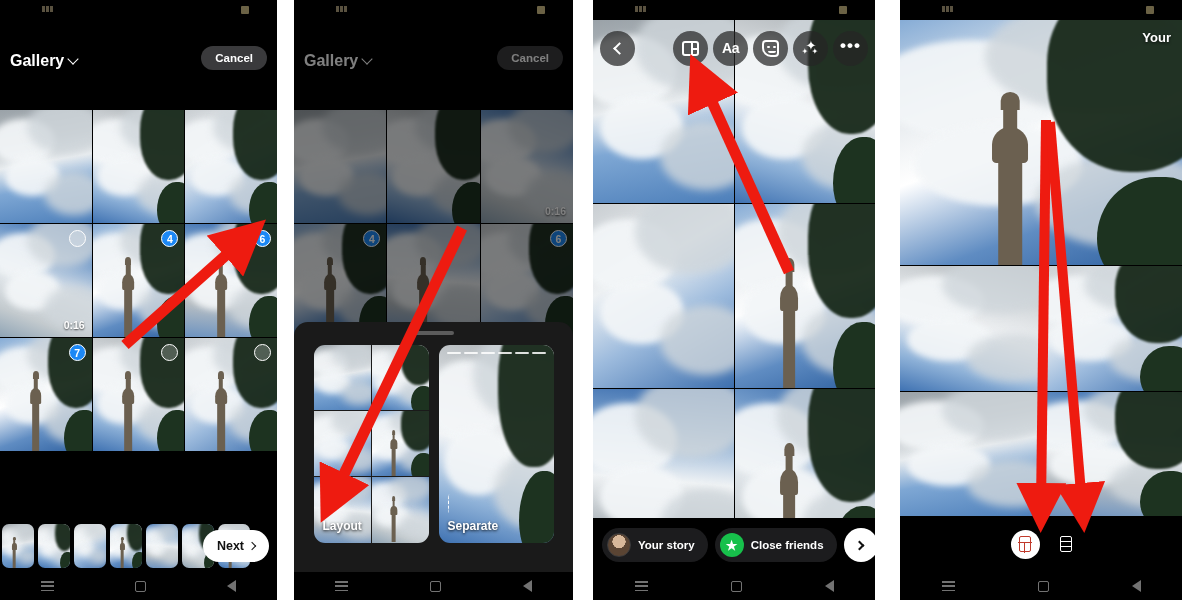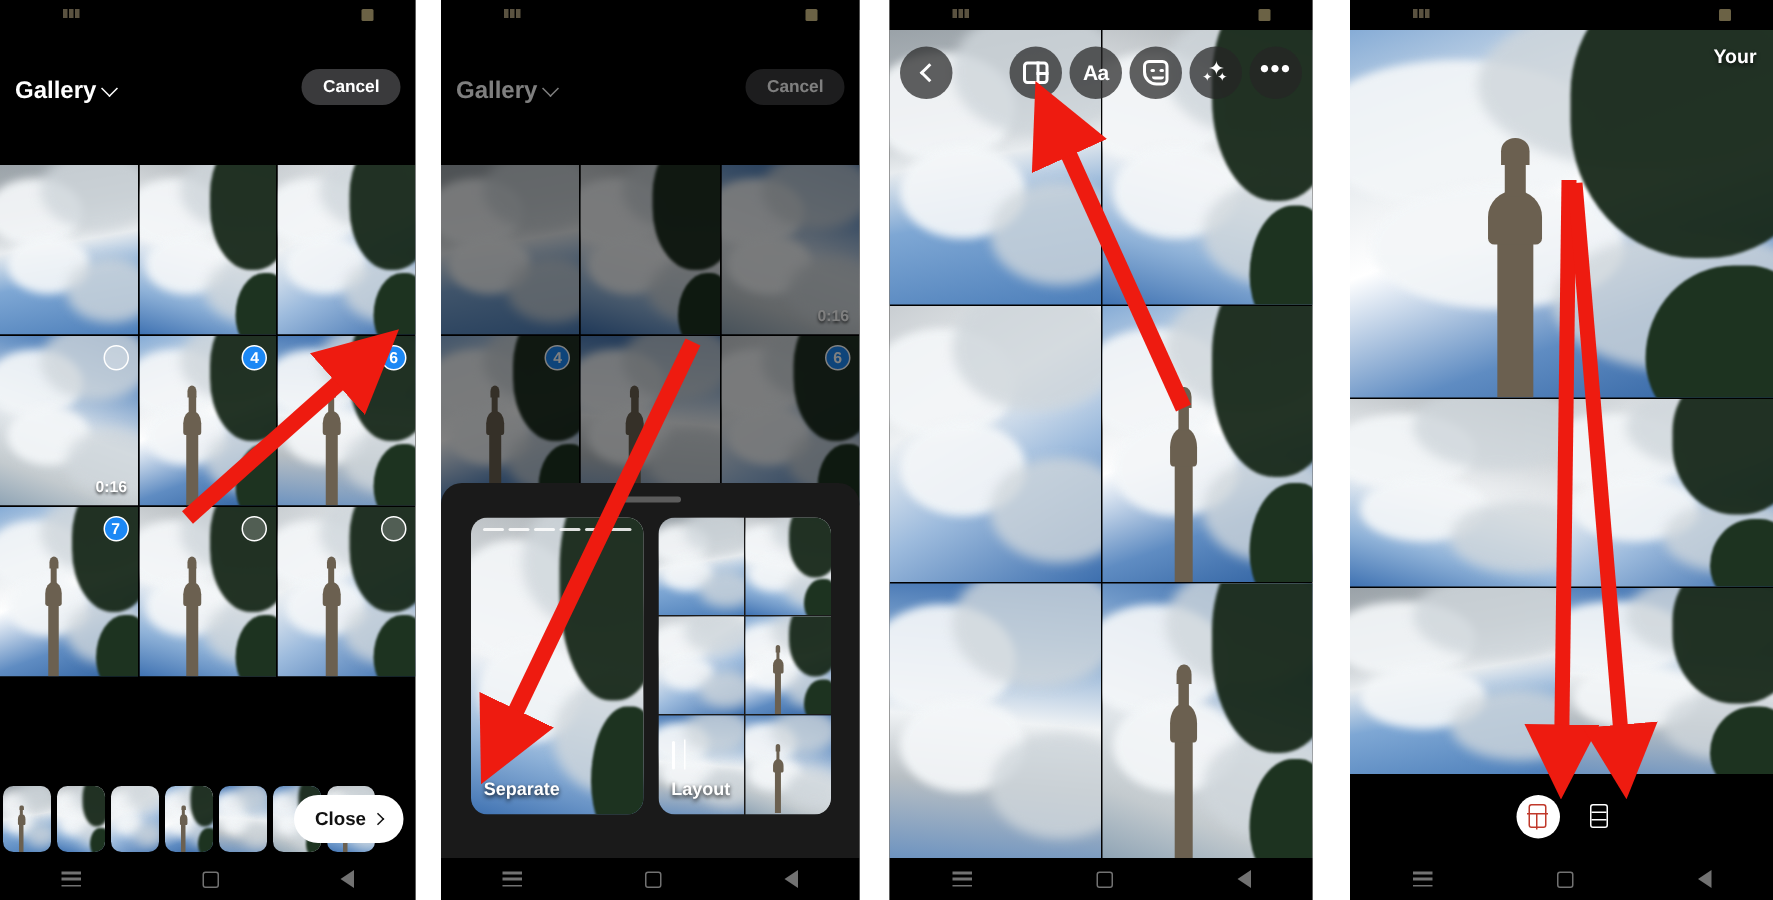--- a/index.html
+++ b/index.html
@@ -466,21 +466,21 @@
             <span class="cloud2" style="left: 48%; top: 55%; width: 66%; height: 38%;"></span>
             <span class="minaret" style="left: 28%; top: 28%; width: 22%; height: 72%;">
               <span class="shaft" style="bottom:0;width:38%;height:62%;"></span>
               <span class="cap" style="bottom:58%;width:58%;height:20%;"></span>
               <span class="shaft" style="bottom:76%;width:22%;height:14%;"></span>
               <span class="cap" style="bottom:88%;width:30%;height:10%;border-radius:50% 50% 0 0;"></span>
             </span>
           </div>
         </div>
       <div class="next-btn">
-        <span>Close</span>
+        <span>Next</span>
         <span class="chev-right"></span>
       </div>
     </div>
 
     <div class="navbar">
       <div class="nav-ico nav-recents">
           <i></i>
           <i></i>
           <i></i>
         </div>
@@ -588,42 +588,20 @@
           </div>
           <div class="badge">6</div>
         </div>
       </div>
 
     <div class="dim-overlay"></div>
 
     <div class="sheet">
       <div class="sheet-handle"></div>
       <div class="sheet-cards" id="p2-cards">
-          <div class="opt-card">
-            <div class="sep-dashes">
-              <i></i>
-              <i></i>
-              <i></i>
-              <i></i>
-              <i></i>
-              <i></i>
-            </div>
-            <div class="opt-card-inner">
-              <div class="sky sky-b" style="position: absolute; inset: 0px; overflow: hidden;">
-                <span class="cloud" style="left: -10%; top: 8%; width: 70%; height: 40%;"></span>
-                <span class="cloud2" style="left: 30%; top: -8%; width: 80%; height: 46%;"></span>
-                <span class="cloud" style="left: 5%; top: 42%; width: 60%; height: 34%;"></span>
-                <span class="cloud2" style="left: 48%; top: 55%; width: 66%; height: 38%;"></span>
-                <span class="foliage" style="right: -14%; top: -16%; width: 62%; height: 78%;"></span>
-                <span class="palm" style="right: -8%; bottom: -10%; width: 38%; height: 46%;"></span>
-              </div>
-            </div>
-            <div class="opt-icon"><span class="ico-separate"></span></div>
-            <div class="opt-label">Separate</div>
-          </div>
           <div class="opt-card">
             <div class="opt-card-inner layout-preview">
               <div class="sky sky-a" style="position: relative; overflow: hidden;">
                 <span class="cloud" style="left: -10%; top: 8%; width: 70%; height: 40%;"></span>
                 <span class="cloud2" style="left: 30%; top: -8%; width: 80%; height: 46%;"></span>
                 <span class="cloud" style="left: 5%; top: 42%; width: 60%; height: 34%;"></span>
                 <span class="cloud2" style="left: 48%; top: 55%; width: 66%; height: 38%;"></span>
               </div>
               <div class="sky sky-b" style="position: relative; overflow: hidden;">
                 <span class="cloud" style="left: -10%; top: 8%; width: 70%; height: 40%;"></span>
@@ -668,20 +646,42 @@
                   <span class="shaft" style="bottom:0;width:38%;height:62%;"></span>
                   <span class="cap" style="bottom:58%;width:58%;height:20%;"></span>
                   <span class="shaft" style="bottom:76%;width:22%;height:14%;"></span>
                   <span class="cap" style="bottom:88%;width:30%;height:10%;border-radius:50% 50% 0 0;"></span>
                 </span>
               </div>
             </div>
             <div class="opt-icon"><span class="ico-layout"></span></div>
             <div class="opt-label">Layout</div>
           </div>
+          <div class="opt-card">
+            <div class="sep-dashes">
+              <i></i>
+              <i></i>
+              <i></i>
+              <i></i>
+              <i></i>
+              <i></i>
+            </div>
+            <div class="opt-card-inner">
+              <div class="sky sky-b" style="position: absolute; inset: 0px; overflow: hidden;">
+                <span class="cloud" style="left: -10%; top: 8%; width: 70%; height: 40%;"></span>
+                <span class="cloud2" style="left: 30%; top: -8%; width: 80%; height: 46%;"></span>
+                <span class="cloud" style="left: 5%; top: 42%; width: 60%; height: 34%;"></span>
+                <span class="cloud2" style="left: 48%; top: 55%; width: 66%; height: 38%;"></span>
+                <span class="foliage" style="right: -14%; top: -16%; width: 62%; height: 78%;"></span>
+                <span class="palm" style="right: -8%; bottom: -10%; width: 38%; height: 46%;"></span>
+              </div>
+            </div>
+            <div class="opt-icon"><span class="ico-separate"></span></div>
+            <div class="opt-label">Separate</div>
+          </div>
         </div>
     </div>
 
     <div class="navbar">
       <div class="nav-ico nav-recents">
           <i></i>
           <i></i>
           <i></i>
         </div>
       <div class="nav-ico nav-home"></div>
@@ -792,20 +792,33 @@
           <span style="left:4px;top:0px;font-size:13px;">✦</span>
           <span style="left:0px;top:9px;font-size:8px;">✦</span>
           <span style="left:10px;top:9px;font-size:8px;">✦</span>
         </span>
       </div>
       <div class="round-btn">
         <span class="ico-dots">•••</span>
       </div>
     </div>
 
+    <div class="story-footer">
+      <div class="pill">
+        <span class="pill-avatar"></span>
+        <span>Your story</span>
+      </div>
+      <div class="pill">
+        <span class="pill-star">★</span>
+        <span>Close friends</span>
+      </div>
+      <div class="send-btn">
+        <span class="chev-right-dark"></span>
+      </div>
+    </div>
 
     <div class="navbar">
       <div class="nav-ico nav-recents">
           <i></i>
           <i></i>
           <i></i>
         </div>
       <div class="nav-ico nav-home"></div>
       <div class="nav-ico nav-back"></div>
     </div>

